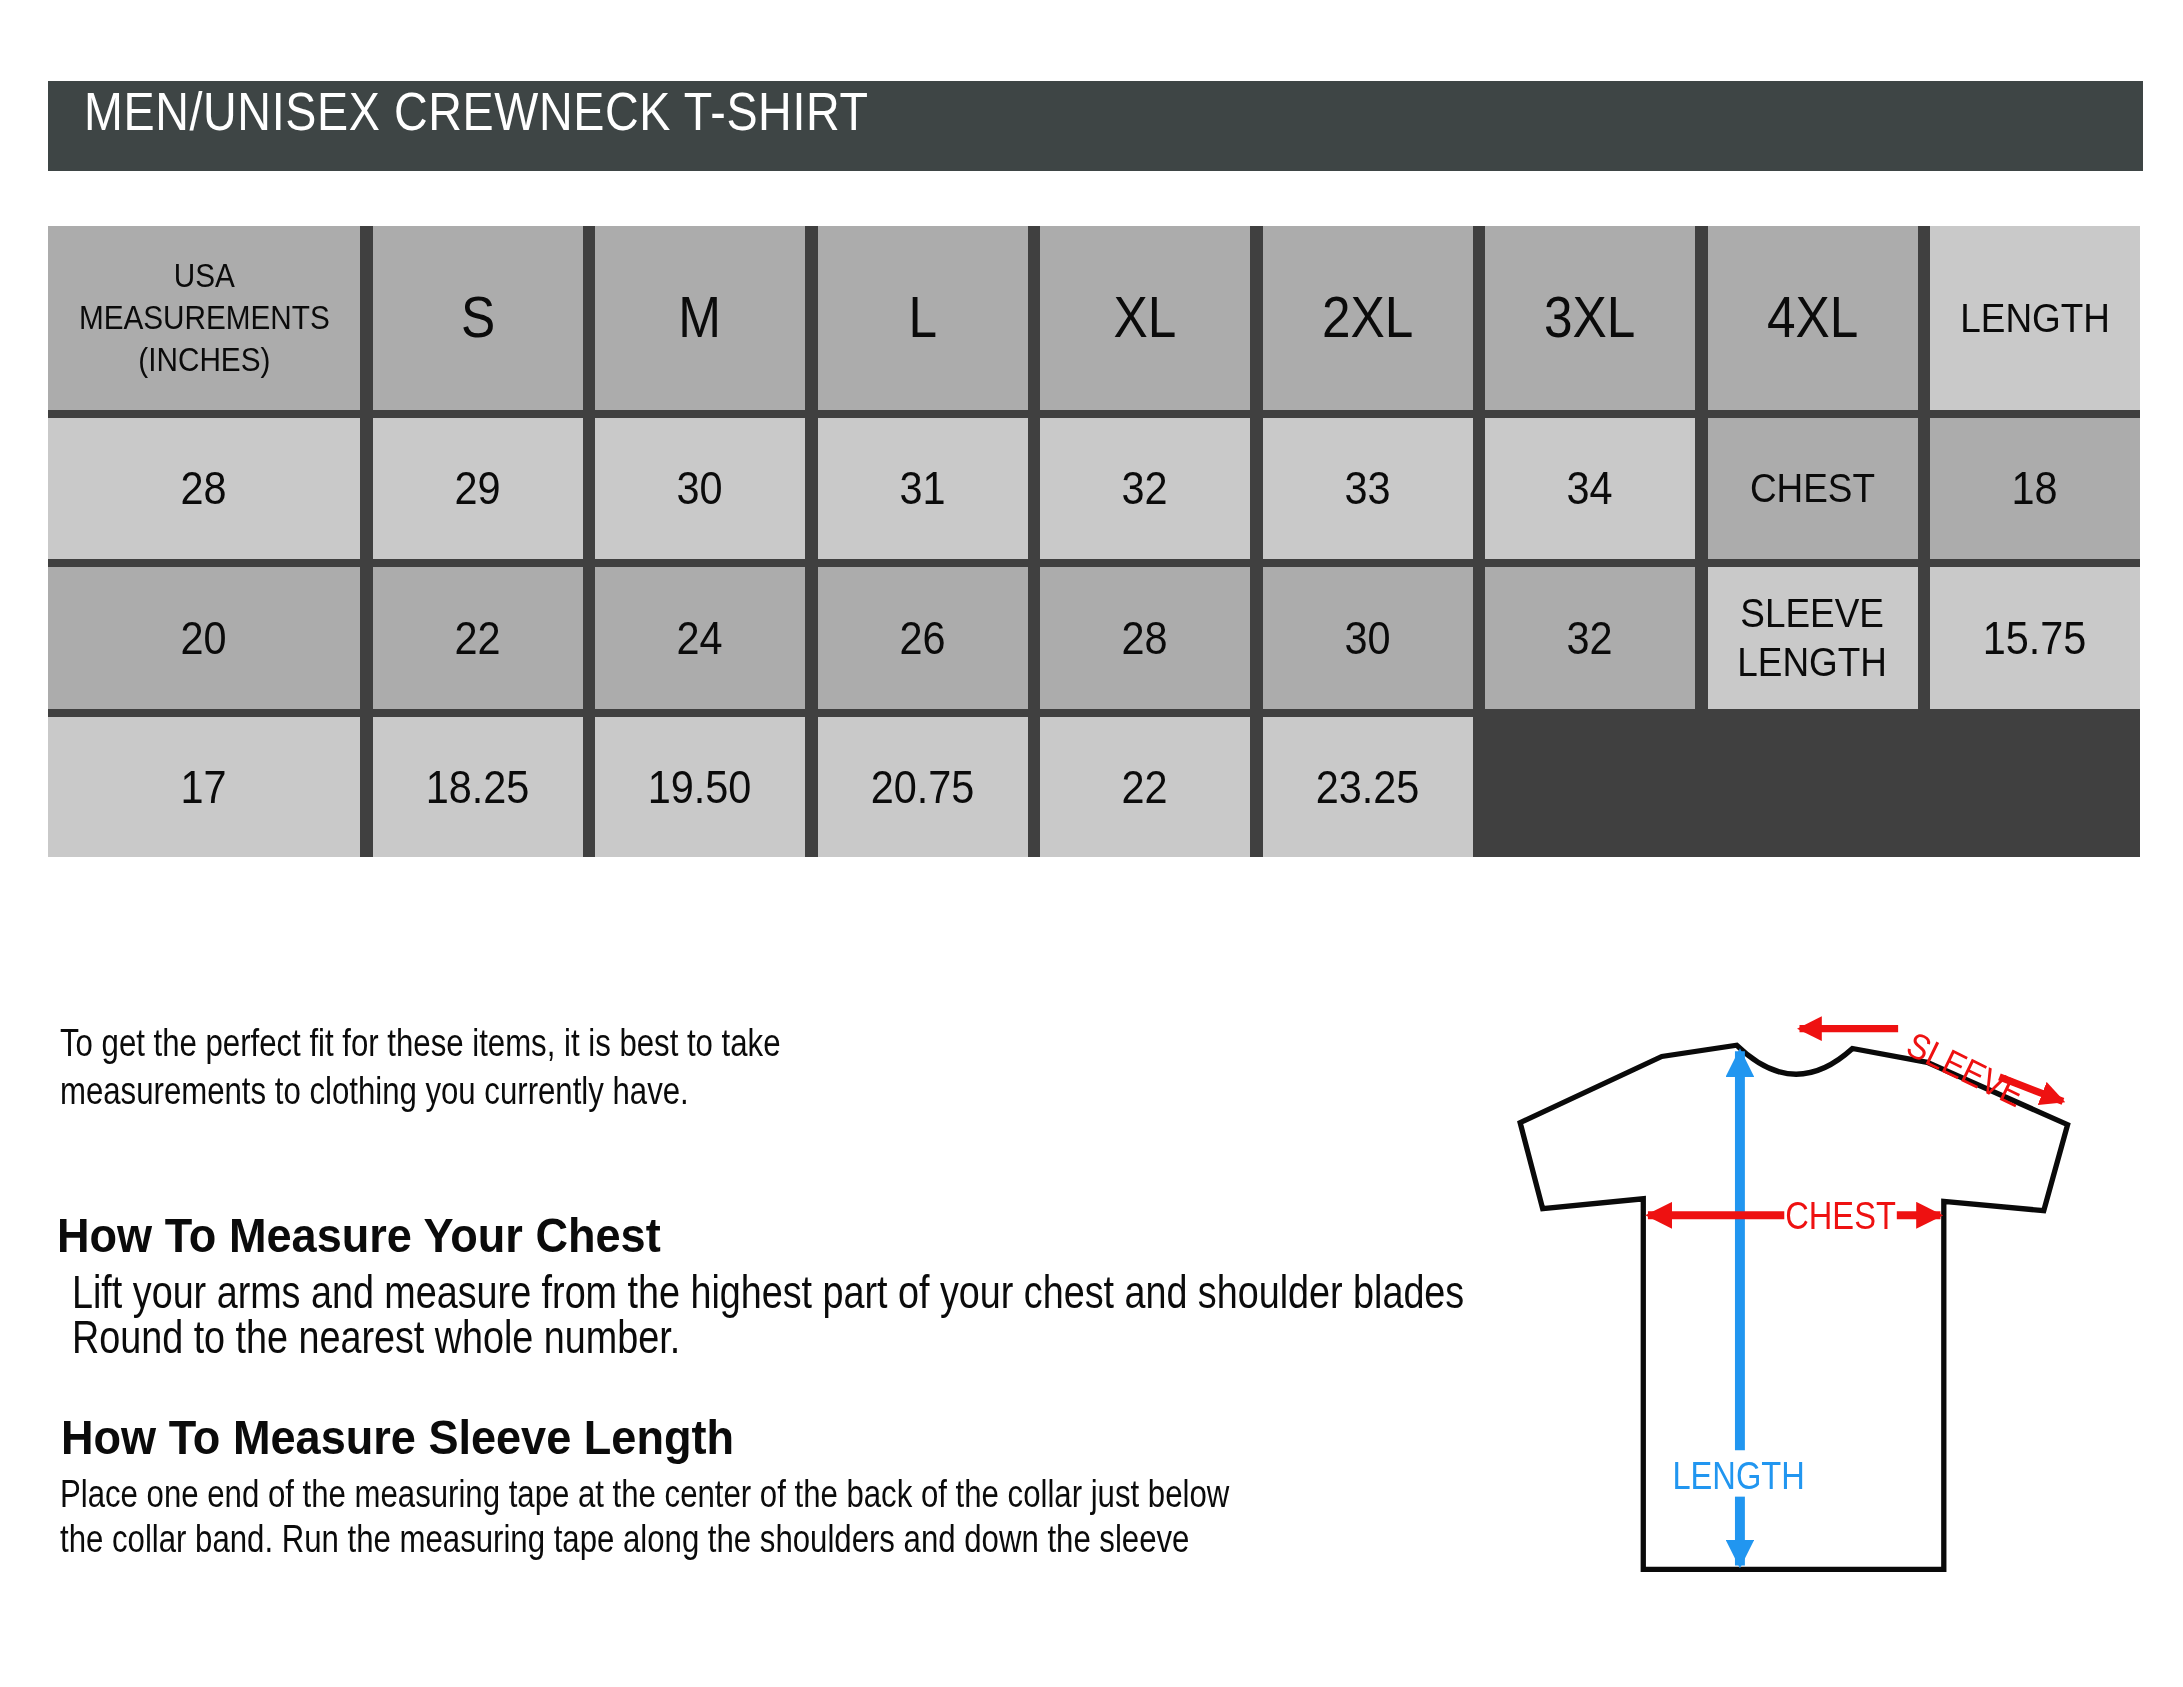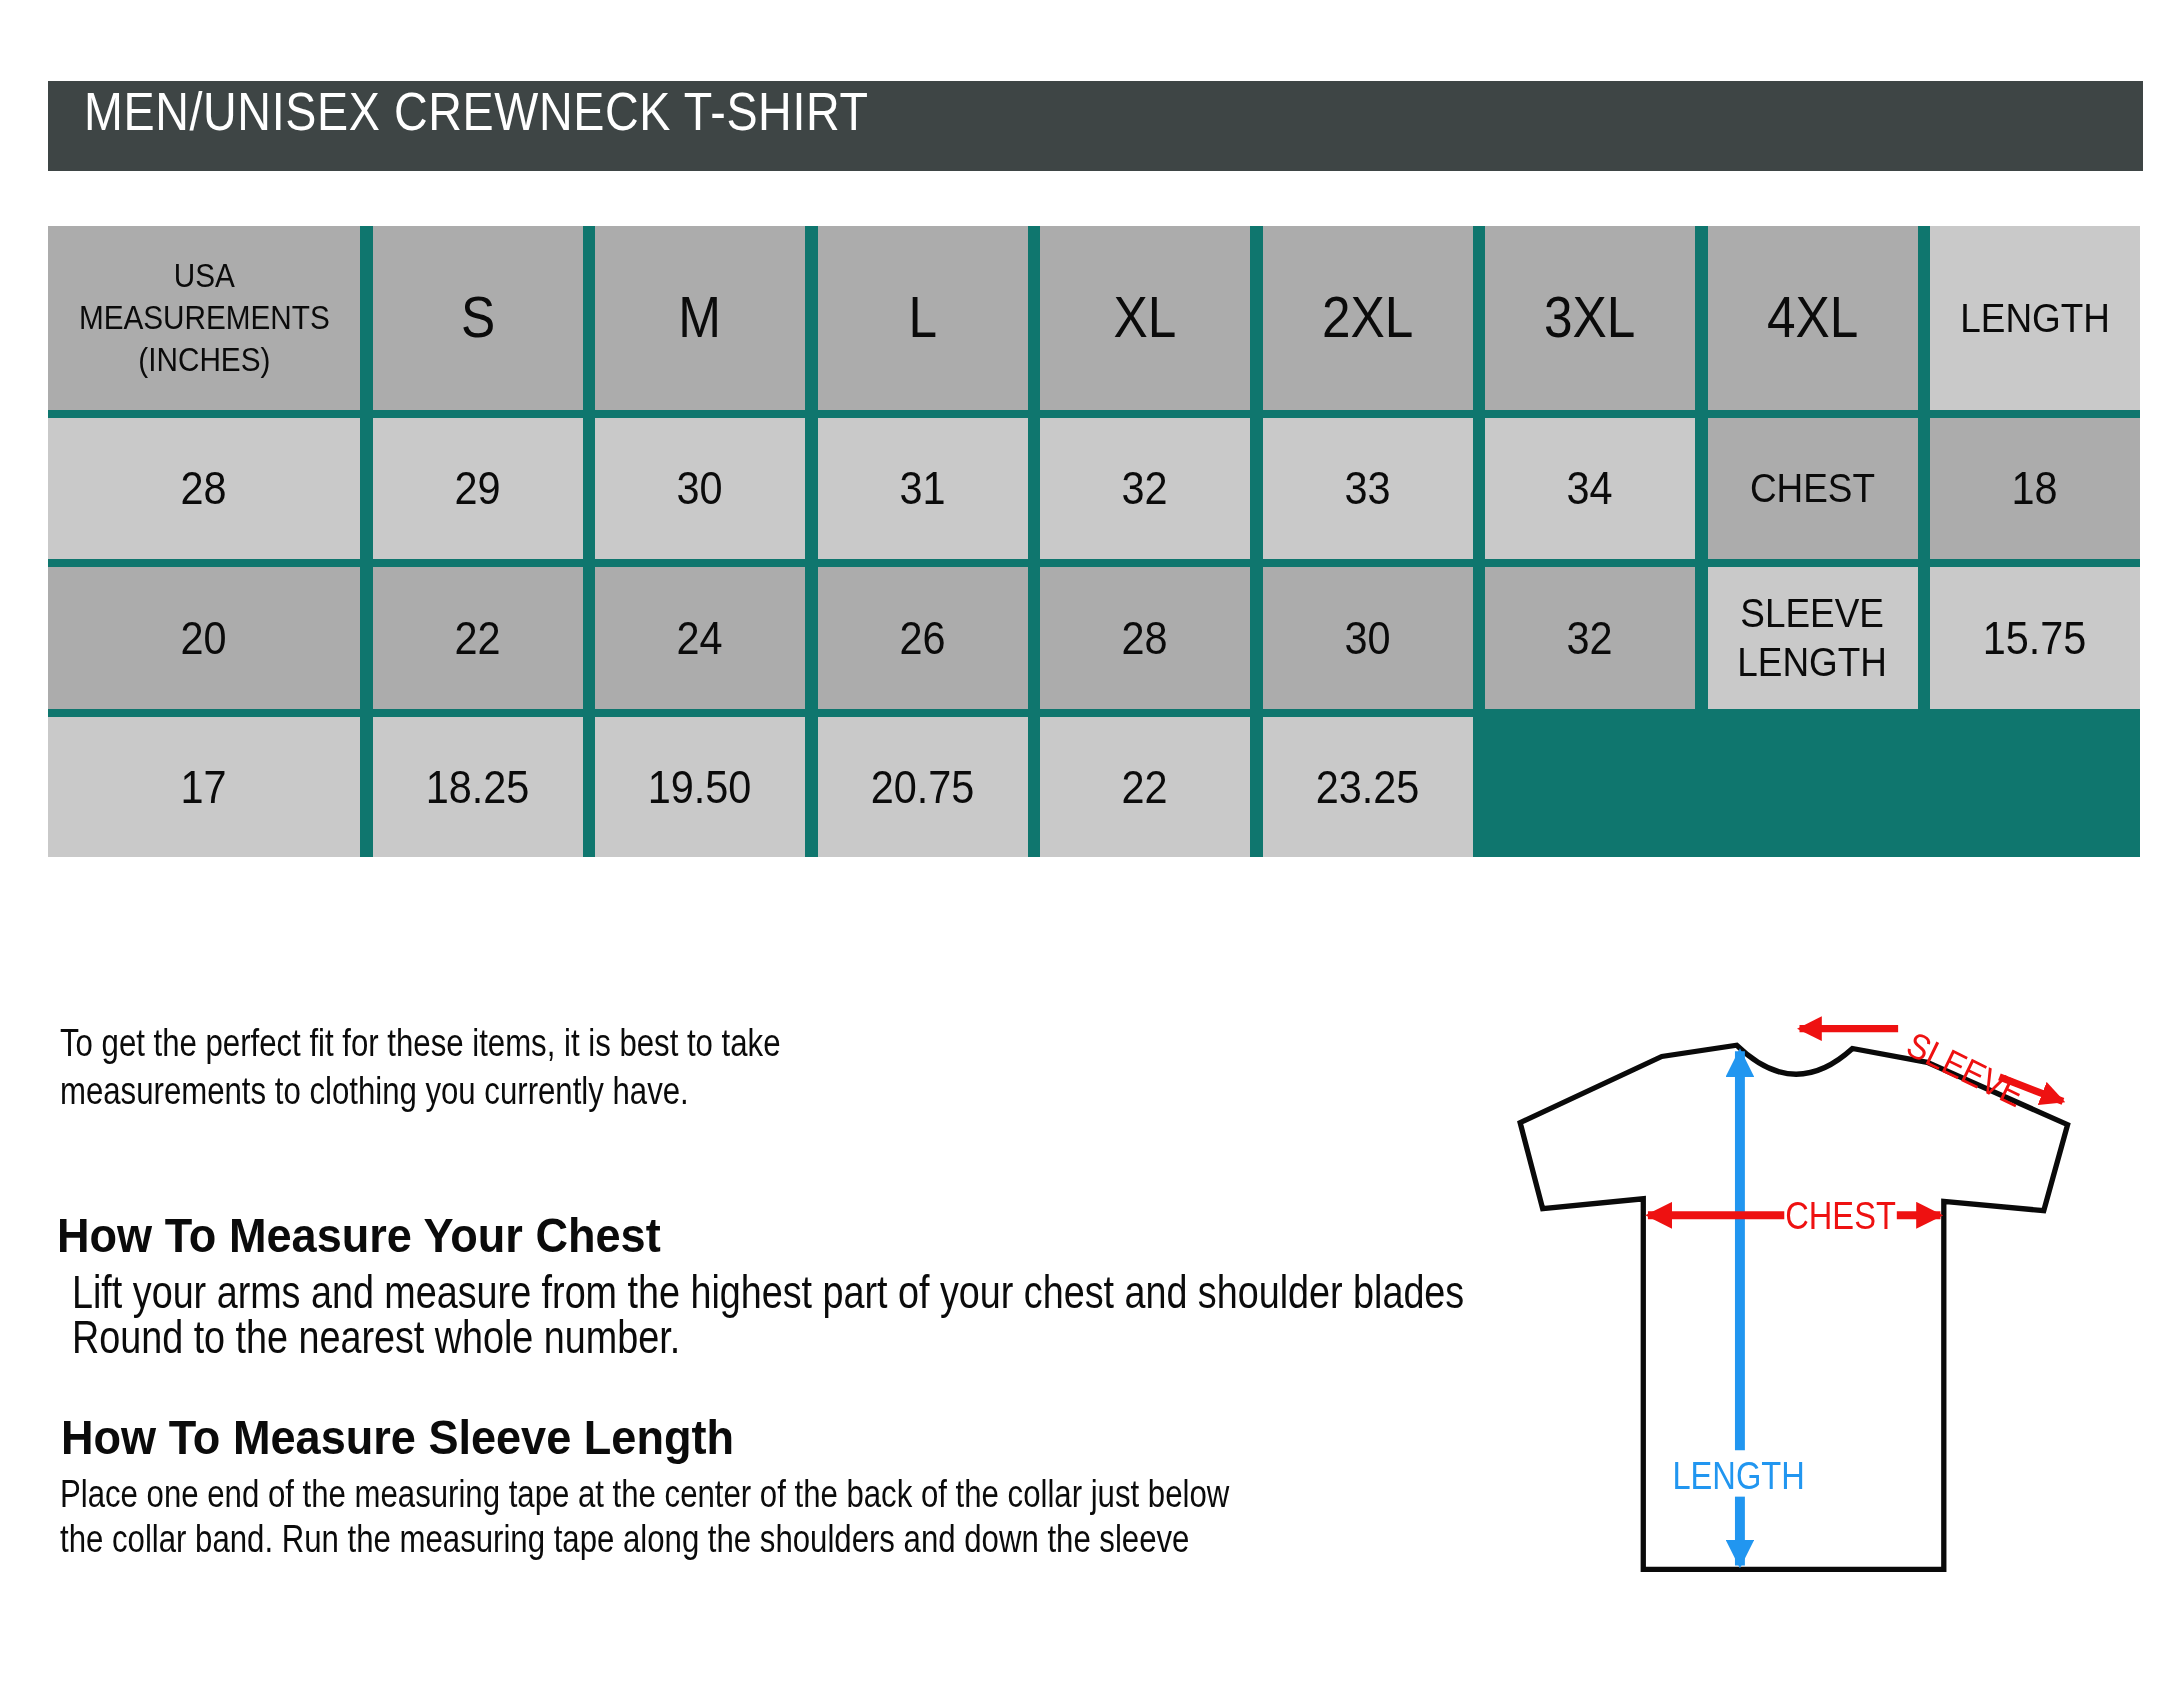--- a/index.html
+++ b/index.html
@@ -11,21 +11,21 @@
   .title-bar{position:absolute;left:48px;top:81px;width:2095px;height:90px;
              background:#3E4545;display:flex;}
   .title-bar .t{color:#ffffff;font-size:53px;font-weight:400;letter-spacing:0.7px;
                 margin-left:36px;transform:scaleX(.88);transform-origin:left center;
                 white-space:nowrap;display:inline-block;}
 
   
   .size-table{position:absolute;left:48px;top:226px;width:2092px;
               display:grid;grid-template-columns:312px repeat(8,1fr);
               grid-template-rows:184px 141px 142px 140px;
-              column-gap:12.6px;row-gap:8px;background:#0f766e;}
+              column-gap:12.6px;row-gap:8px;background:#404040;}
   .cell{display:flex;align-items:center;justify-content:center;text-align:center;}
   .c-dark{background:#ACACAC;}
   .c-light{background:#C9C9C9;}
   .tt{display:inline-block;transform:scaleX(.9);transform-origin:center center;
       line-height:1.18;}
   .corner-t{font-size:33px;line-height:42px;}
   .sz{font-size:57px;}
   .lbl{font-size:41px;line-height:49px;}
   .val{font-size:46px;}
 

